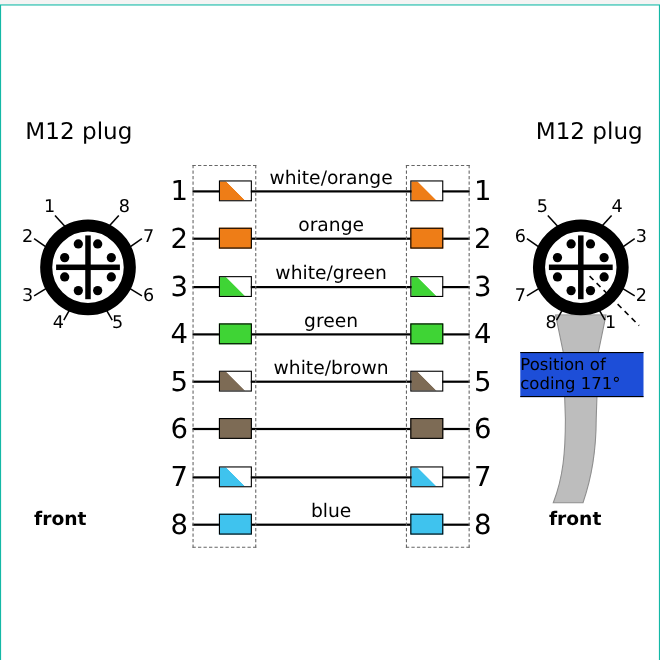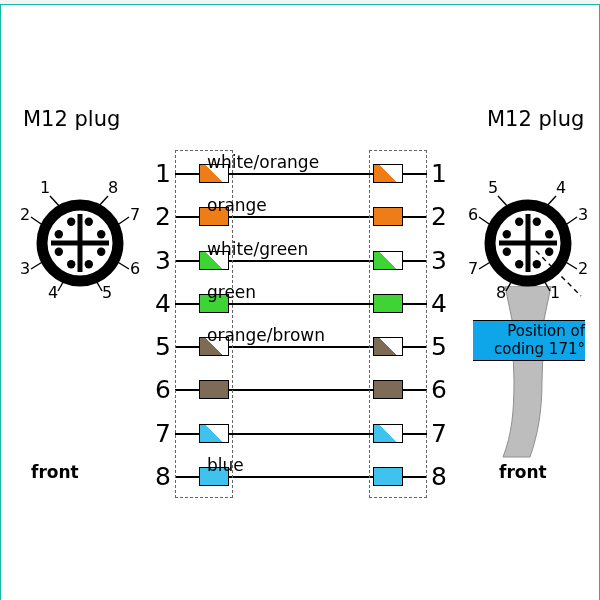--- a/index.html
+++ b/index.html
@@ -20,40 +20,40 @@
   svg.plug{position:absolute;width:130px;height:140px;}
   svg.plug-left{left:14px;top:168px;}
   svg.plug-right{left:462px;top:168px;}
   svg.plug text{font-family:"DejaVu Sans","Liberation Sans",sans-serif;font-size:16px;}
 
   svg.cable{position:absolute;left:468px;top:281px;width:120px;height:180px;}
 
   .coding-note{
     position:absolute;left:472px;top:315px;width:112px;
     border-top:1px solid #000;border-bottom:1px solid #000;
-    background:#0ea5e9;text-align:right;font-size:15px;line-height:18px;
+    background:#1d4ed8;text-align:left;font-size:15px;line-height:18px;
     padding:1px 0 2px 0;z-index:5;
   }
 
   .wiring{position:absolute;left:146px;top:147px;width:308px;height:347px;}
   .dashed-frame{
     position:absolute;top:-2px;height:346px;width:56px;
     border:1.5px dashed #666;z-index:2;
   }
   .frame-l{left:28px;}
   .frame-r{right:28px;}
   .wire-row{position:relative;height:43.3px;}
   .pin{position:absolute;top:0;height:43px;line-height:43px;font-size:25px;z-index:5;}
   .pin-l{left:0;width:24px;text-align:right;}
   .pin-r{right:0;width:24px;text-align:left;}
   .wire-line{position:absolute;left:28px;right:28px;top:21px;height:2px;background:#000;z-index:1;}
   .box{position:absolute;top:12px;width:28px;height:17px;border:1px solid #000;z-index:3;}
   .box-l{left:52px;}
   .box-r{right:52px;}
-  .wire-label{position:absolute;left:60px;right:60px;top:0;text-align:left;font-size:17px;line-height:20px;z-index:4;white-space:nowrap;}
+  .wire-label{position:absolute;left:60px;right:60px;top:0;text-align:center;font-size:17px;line-height:20px;z-index:4;white-space:nowrap;}
 </style>
 </head>
 <body>
 
 <div class="canvas">
 
   <div class="plug-title title-left">M12 plug</div>
   <div class="plug-title title-right">M12 plug</div>
 
   <svg class="plug plug-left" viewBox="0 0 130 140">
@@ -170,21 +170,21 @@
           <span class="pin pin-l">4</span>
           <div class="wire-line"></div>
           <span class="wire-label">green</span>
           <div class="box box-l" style="background: rgb(63, 212, 53);"></div>
           <div class="box box-r" style="background: rgb(63, 212, 53);"></div>
           <span class="pin pin-r">4</span>
         </div>
         <div class="wire-row">
           <span class="pin pin-l">5</span>
           <div class="wire-line"></div>
-          <span class="wire-label">orange/brown</span>
+          <span class="wire-label">white/brown</span>
           <div class="box box-l" style="background: linear-gradient(45deg, rgb(125, 107, 85) 49%, rgb(255, 255, 255) 51%);"></div>
           <div class="box box-r" style="background: linear-gradient(45deg, rgb(125, 107, 85) 49%, rgb(255, 255, 255) 51%);"></div>
           <span class="pin pin-r">5</span>
         </div>
         <div class="wire-row">
           <span class="pin pin-l">6</span>
           <div class="wire-line"></div>
           <div class="box box-l" style="background: rgb(125, 107, 85);"></div>
           <div class="box box-r" style="background: rgb(125, 107, 85);"></div>
           <span class="pin pin-r">6</span>

